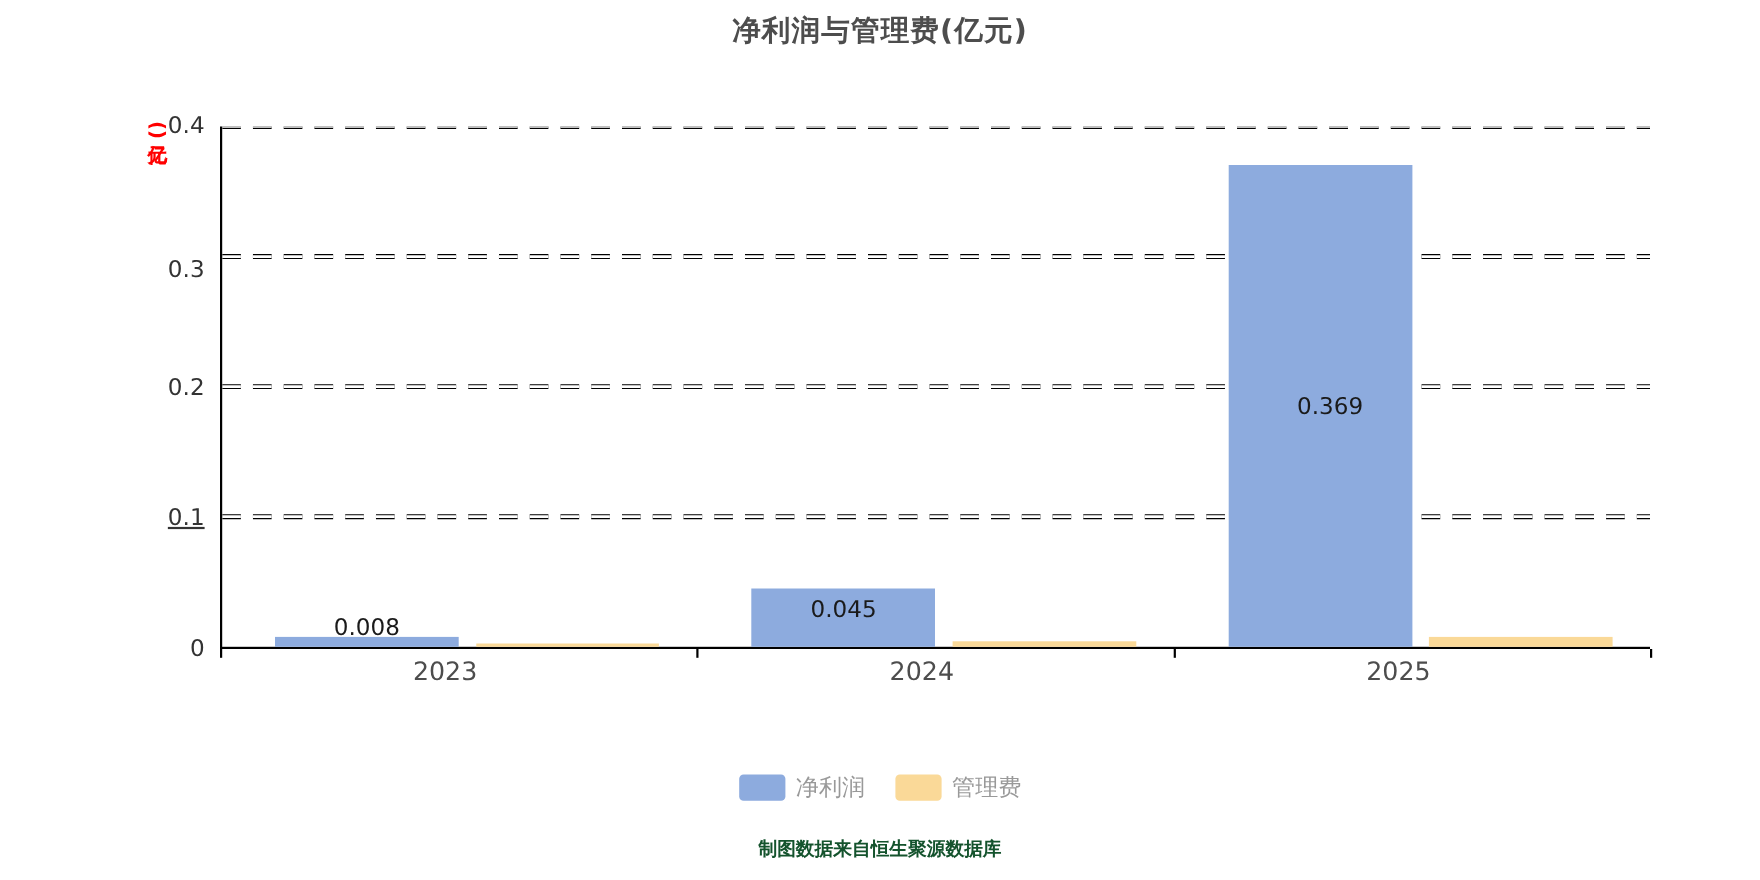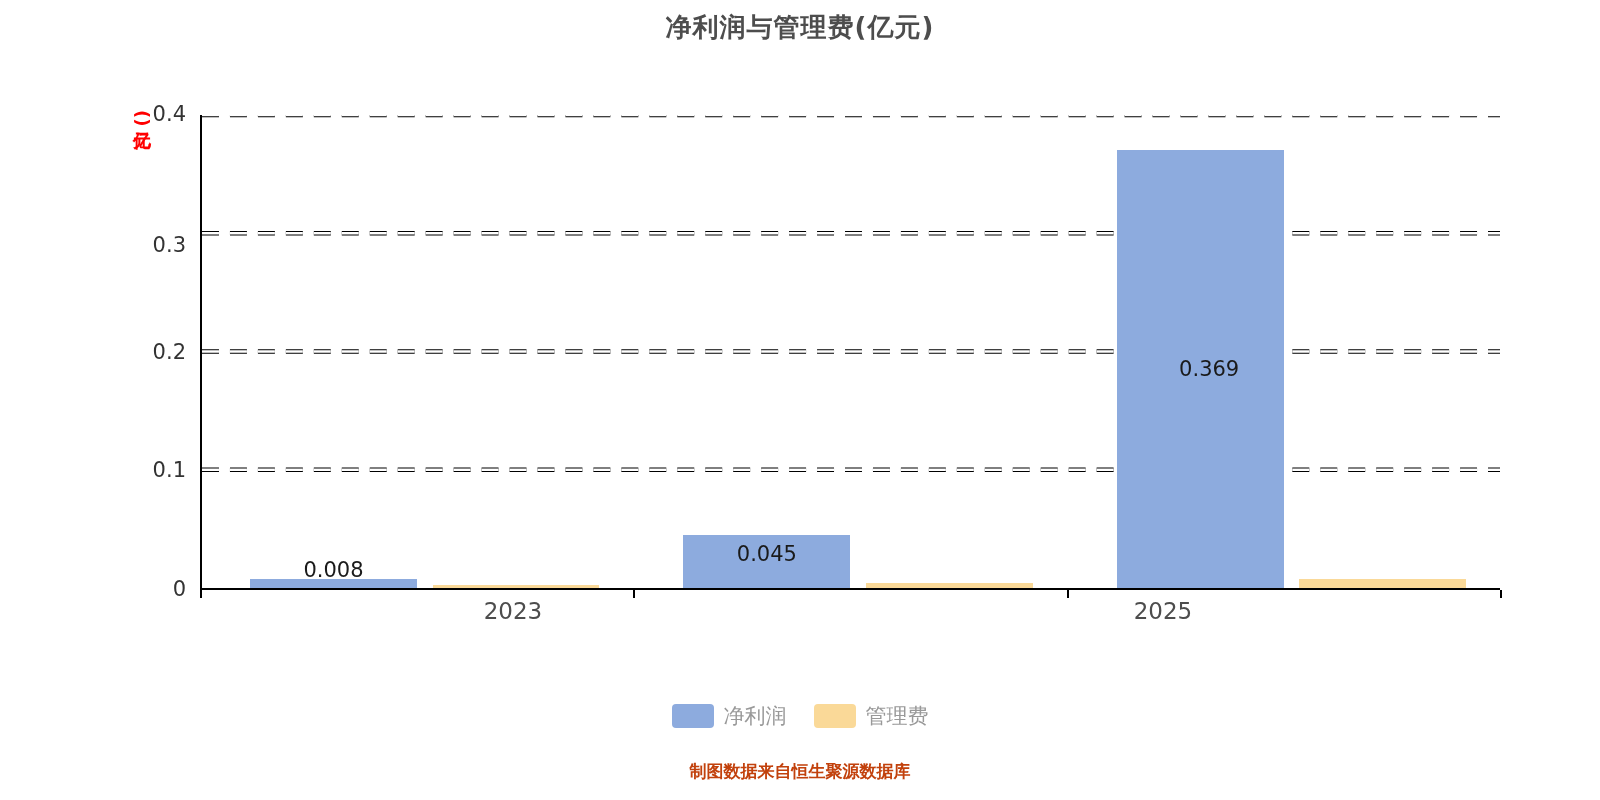--- a/index.html
+++ b/index.html
@@ -68,21 +68,21 @@
 </head>
 <body>
 
 <div class="chart">
   <div class="title">净利润与管理费(亿元)</div>
 
   <div class="y-unit" style="color: rgb(255, 0, 0);">(亿元)</div>
 
   <div class="yticks">
       <span class="ytick" style="top: 462px;">0</span>
-      <span class="ytick" style="top: 343.25px;">0.1</span>
+      <span class="ytick" style="top: 343.25px; text-decoration: underline;">0.1</span>
       <span class="ytick" style="top: 224.5px;">0.2</span>
       <span class="ytick" style="top: 105.75px; margin-top: 12px;">0.3</span>
       <span class="ytick" style="top: -13px;">0.4</span>
     </div>
 
   <div class="plot">
     <svg class="grid-svg" preserveAspectRatio="none" viewBox="0 0 1300 475">
         <line x1="0" y1="356.25" x2="1300" y2="356.25" stroke="#000000" stroke-width="4.5" stroke-dasharray="17 11"></line>
         <line x1="0" y1="356.25" x2="1300" y2="356.25" stroke="#ffffff" stroke-width="2.5" stroke-dasharray="17 11"></line>
         <line x1="0" y1="237.5" x2="1300" y2="237.5" stroke="#000000" stroke-width="4.5" stroke-dasharray="17 11"></line>
@@ -106,28 +106,29 @@
   </div>
 
   <div class="xticks">
       <div class="xtick" style="left: 0px;"></div>
       <div class="xtick" style="left: 433.333px;"></div>
       <div class="xtick" style="left: 866.667px;"></div>
       <div class="xtick" style="left: 1300px;"></div>
     </div>
   <div class="xlabels">
       <span class="xlabel">2023</span>
+      <span class="xlabel">2024</span>
       <span class="xlabel">2025</span>
     </div>
 
   <div class="legend">
     <div class="legend-item">
       <span class="swatch" style="background: rgb(141, 171, 222);"></span>
       <span class="legend-label" style="color: rgb(153, 153, 153);">净利润</span>
     </div>
     <div class="legend-item">
       <span class="swatch" style="background: rgb(250, 217, 152);"></span>
       <span class="legend-label" style="color: rgb(153, 153, 153);">管理费</span>
     </div>
   </div>
 
-  <div class="source" style="color: #c2410c;">制图数据来自恒生聚源数据库</div>
+  <div class="source" style="color: #14532d;">制图数据来自恒生聚源数据库</div>
 </div>
 
 </body></html>

